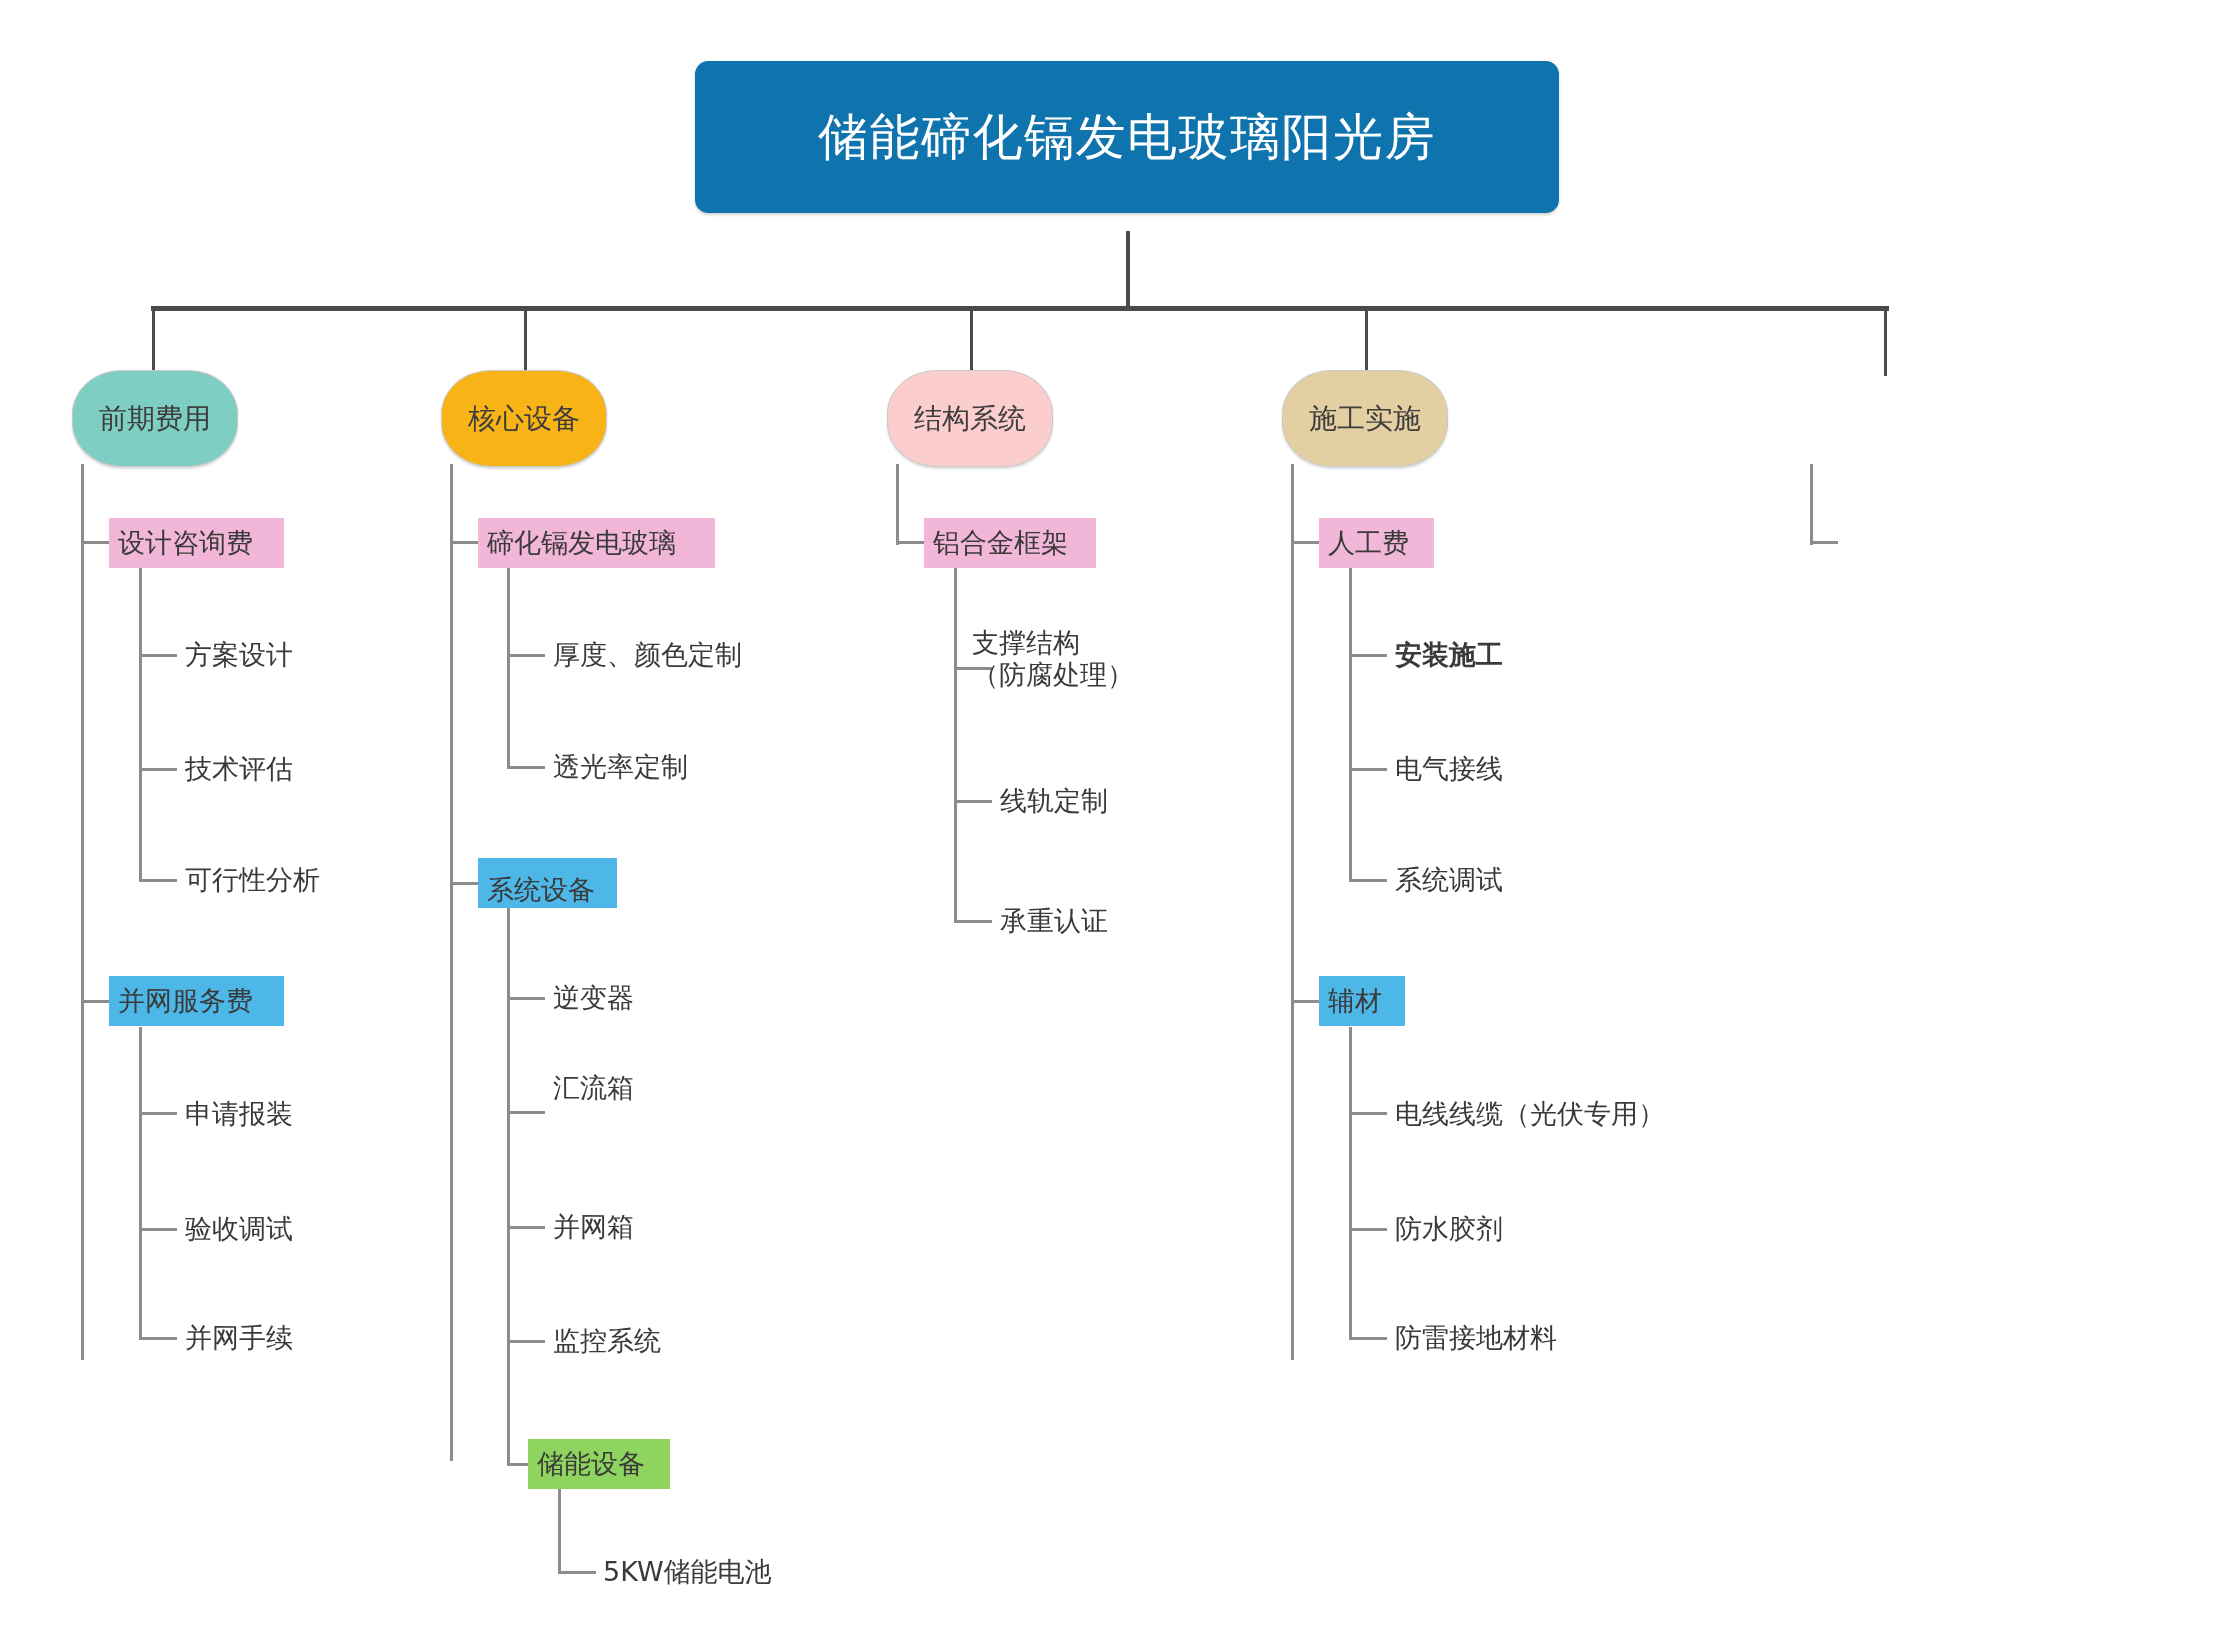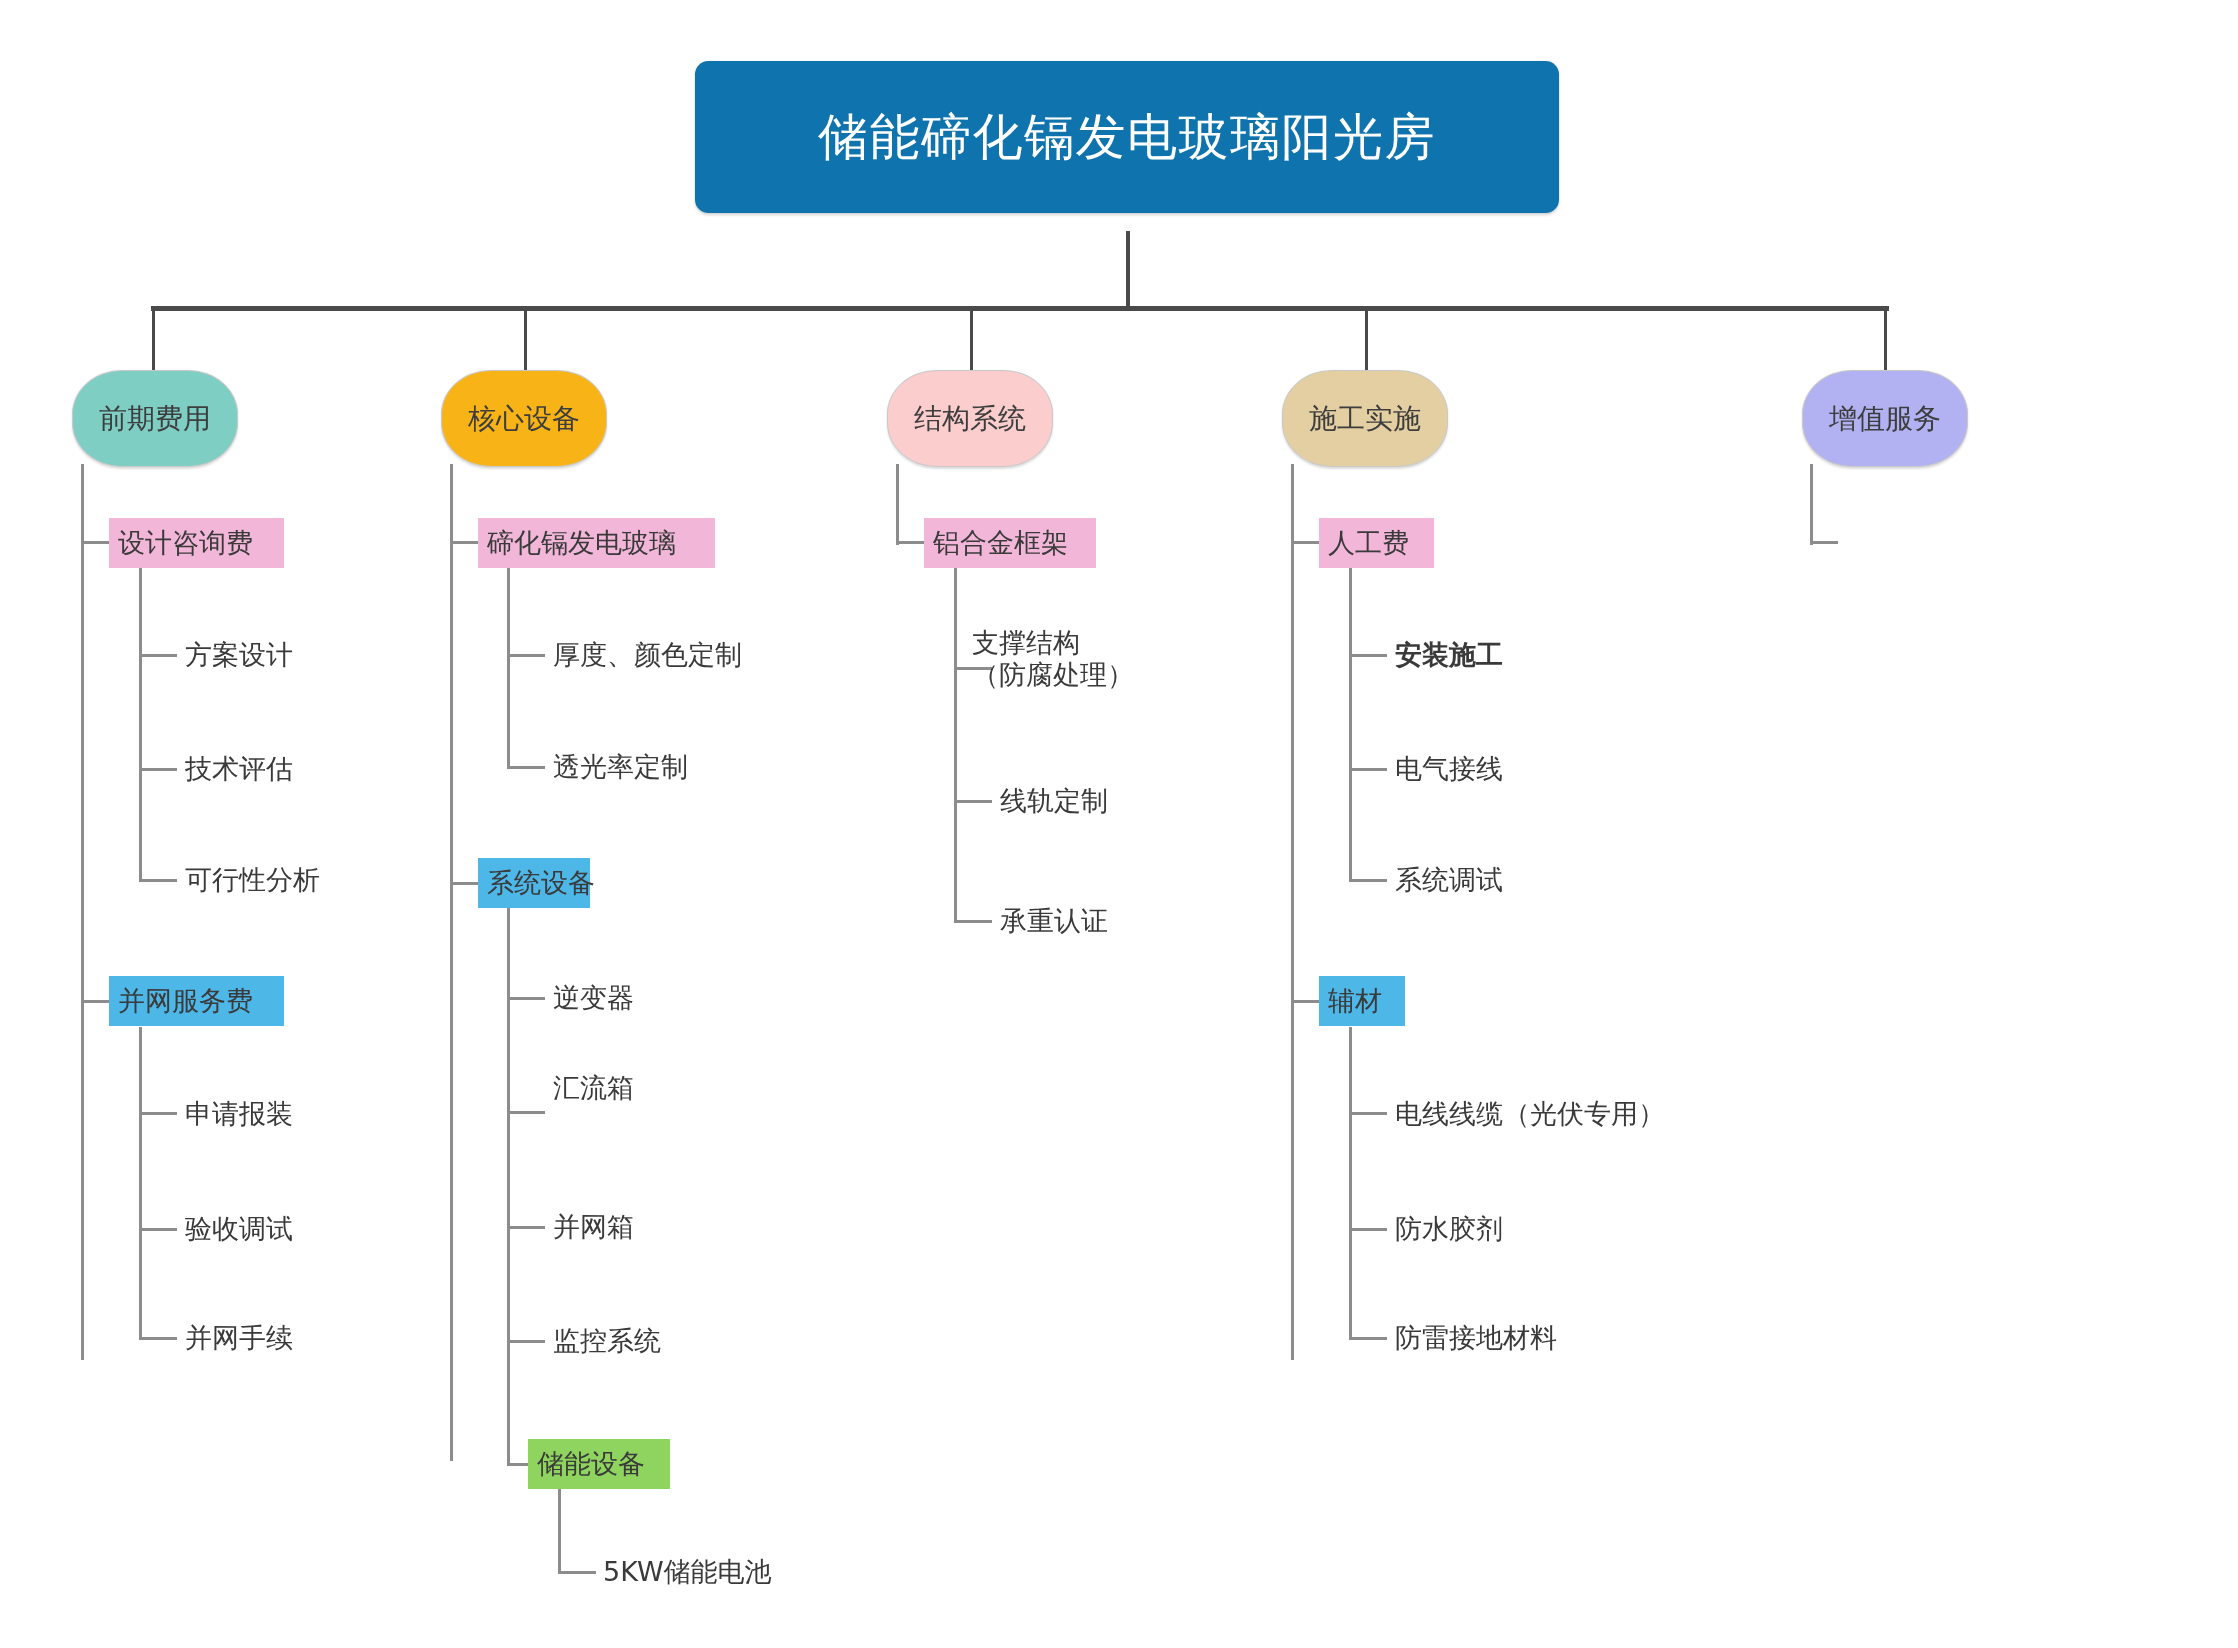--- a/index.html
+++ b/index.html
@@ -81,23 +81,20 @@
   </div>
   <div class="pill" style="left:441px;top:370px;width:164px;height:95px;background:#f8b417;border-radius:50px/44px;">
     <span>核心设备</span>
   </div>
   <div class="pill" style="left:887px;top:370px;width:164px;height:95px;background:#fbcdcd;border-radius:50px/44px;">
     <span>结构系统</span>
   </div>
   <div class="pill" style="left:1282px;top:370px;width:164px;height:95px;background:#e4cfa2;border-radius:50px/44px;">
     <span>施工实施</span>
   </div>
-  <div class="pill" style="left:1802px;top:370px;width:164px;height:95px;background:#b2b2f2;border-radius:50px/44px;">
-    <span>增值服务</span>
-  </div>
 
   <div class="ln" style="left:81px;top:464px;width:3px;height:896px;"></div>
 
   <div class="ln" style="left:81px;top:541px;width:28px;height:3px;"></div>
   <div class="hl" style="left:109px;top:518px;width:175px;height:50px;background:#f2b6d8;align-items:center;">
     <span>设计咨询费</span>
   </div>
 
   <div class="ln" style="left:139px;top:568px;width:3px;height:311px;"></div>
   <div class="ln" style="left:139px;top:654px;width:38px;height:3px;"></div>
@@ -124,21 +121,21 @@
   <div class="hl" style="left:478px;top:518px;width:237px;height:50px;background:#f2b6d8;">
     <span>碲化镉发电玻璃</span>
   </div>
   <div class="ln" style="left:507px;top:568px;width:3px;height:198px;"></div>
   <div class="ln" style="left:507px;top:654px;width:38px;height:3px;"></div>
   <div class="leaf" style="left:553px;top:639px;">厚度、颜色定制</div>
   <div class="ln" style="left:507px;top:766px;width:38px;height:3px;"></div>
   <div class="leaf" style="left:553px;top:751px;">透光率定制</div>
 
   <div class="ln" style="left:450px;top:882px;width:28px;height:3px;"></div>
-  <div class="hl" style="left:478px;top:858px;width:112px;height:50px;background:#4db7e8;">
+  <div class="hl" style="left:478px;top:858px;width:139px;height:50px;background:#4db7e8;align-items:flex-end;">
     <span>系统设备</span>
   </div>
 
   <div class="ln" style="left:507px;top:908px;width:3px;height:558px;"></div>
   <div class="ln" style="left:507px;top:997px;width:38px;height:3px;"></div>
   <div class="leaf" style="left:553px;top:982px;">逆变器</div>
   <div class="ln" style="left:507px;top:1111px;width:38px;height:3px;"></div>
   <div class="leaf" style="left:553px;top:1072px;">汇流箱</div>
   <div class="ln" style="left:507px;top:1226px;width:38px;height:3px;"></div>
   <div class="leaf" style="left:553px;top:1211px;">并网箱</div>

